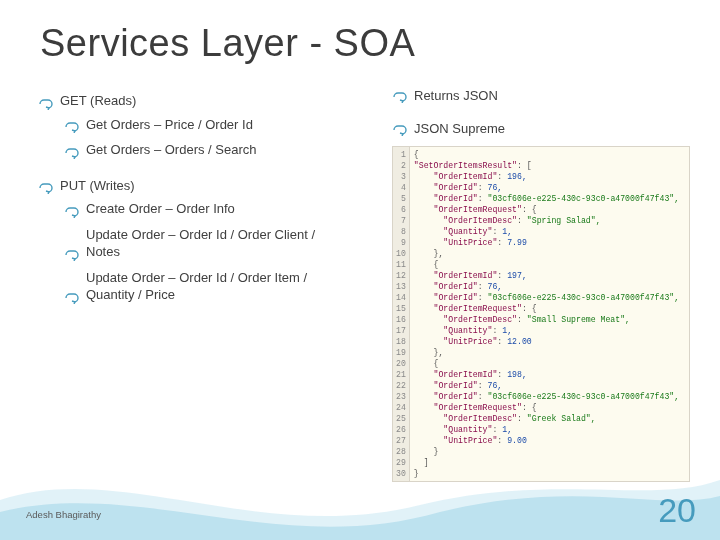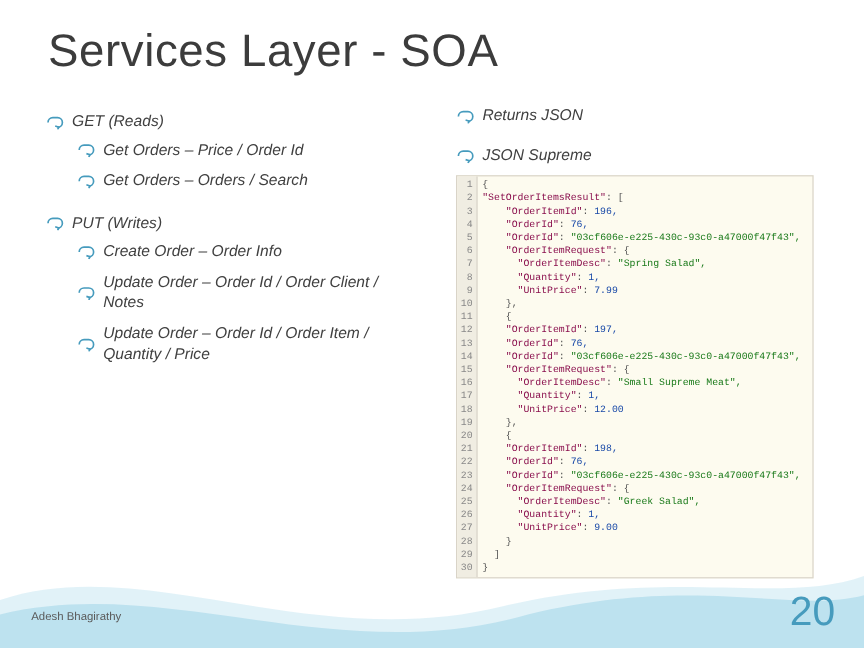--- a/index.html
+++ b/index.html
@@ -29,30 +29,29 @@
   .col-left {
     position: absolute;
     left: 38px;
     top: 92px;
     width: 310px;
     font-size: 13px;
     line-height: 1.35;
   }
   .col-right {
     position: absolute;
-    left: 380px;
+    left: 392px;
     top: 88px;
     width: 300px;
     font-size: 13px;
   }
   .bul {
     display: flex;
-    align-items: center;
+    align-items: flex-end;
     margin-bottom: 8px;
-    font-style: italic;
   }
   .bul-icon {
     flex: 0 0 auto;
     width: 18px;
     height: 14px;
     margin-right: 4px;
     position: relative;
     top: 2px;
   }
   .bul-icon svg { display: block; }

